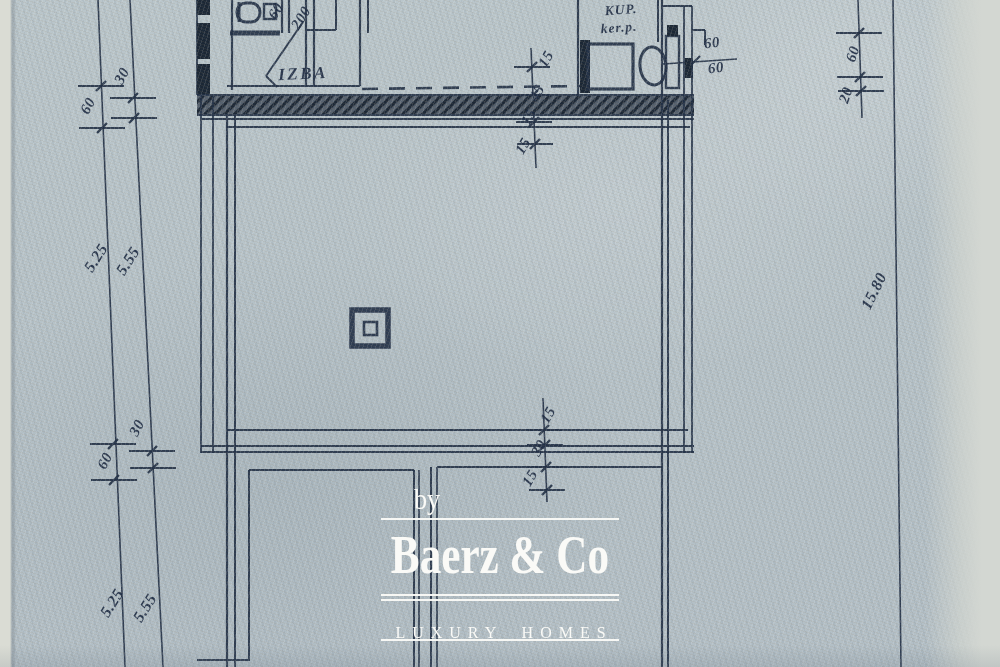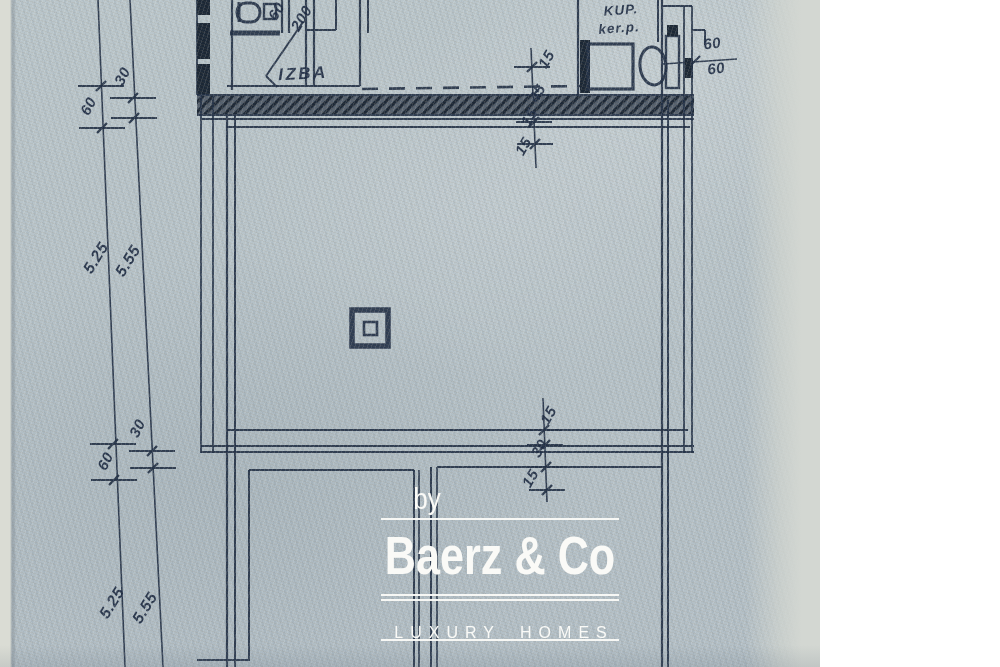--- a/index.html
+++ b/index.html
@@ -1,19 +1,19 @@
 <!DOCTYPE html>
 <html><head>
 <meta charset="utf-8">
 <style>
   html,body{margin:0;padding:0;}
   .page{
-    position:relative; width:820px; height:667px; overflow:hidden;
+    position:relative; width:1000px; height:667px; overflow:hidden;
     background:#b8c4c9;
-    font-family:Liberation Sans, sans-serif;
+    font-family:Liberation Serif, serif;
   }
   
   .paper-base{
     position:absolute; inset:0;
     background:
       radial-gradient(420px 260px at 62% 30%, rgba(255,255,255,0.12), transparent 70%),
       radial-gradient(520px 320px at 28% 72%, rgba(90,110,125,0.12), transparent 70%),
       radial-gradient(380px 240px at 85% 10%, rgba(255,255,255,0.16), transparent 70%),
       linear-gradient(180deg,#bac6cb 0%, #b6c2c8 55%, #b3bfc6 100%);
   }

